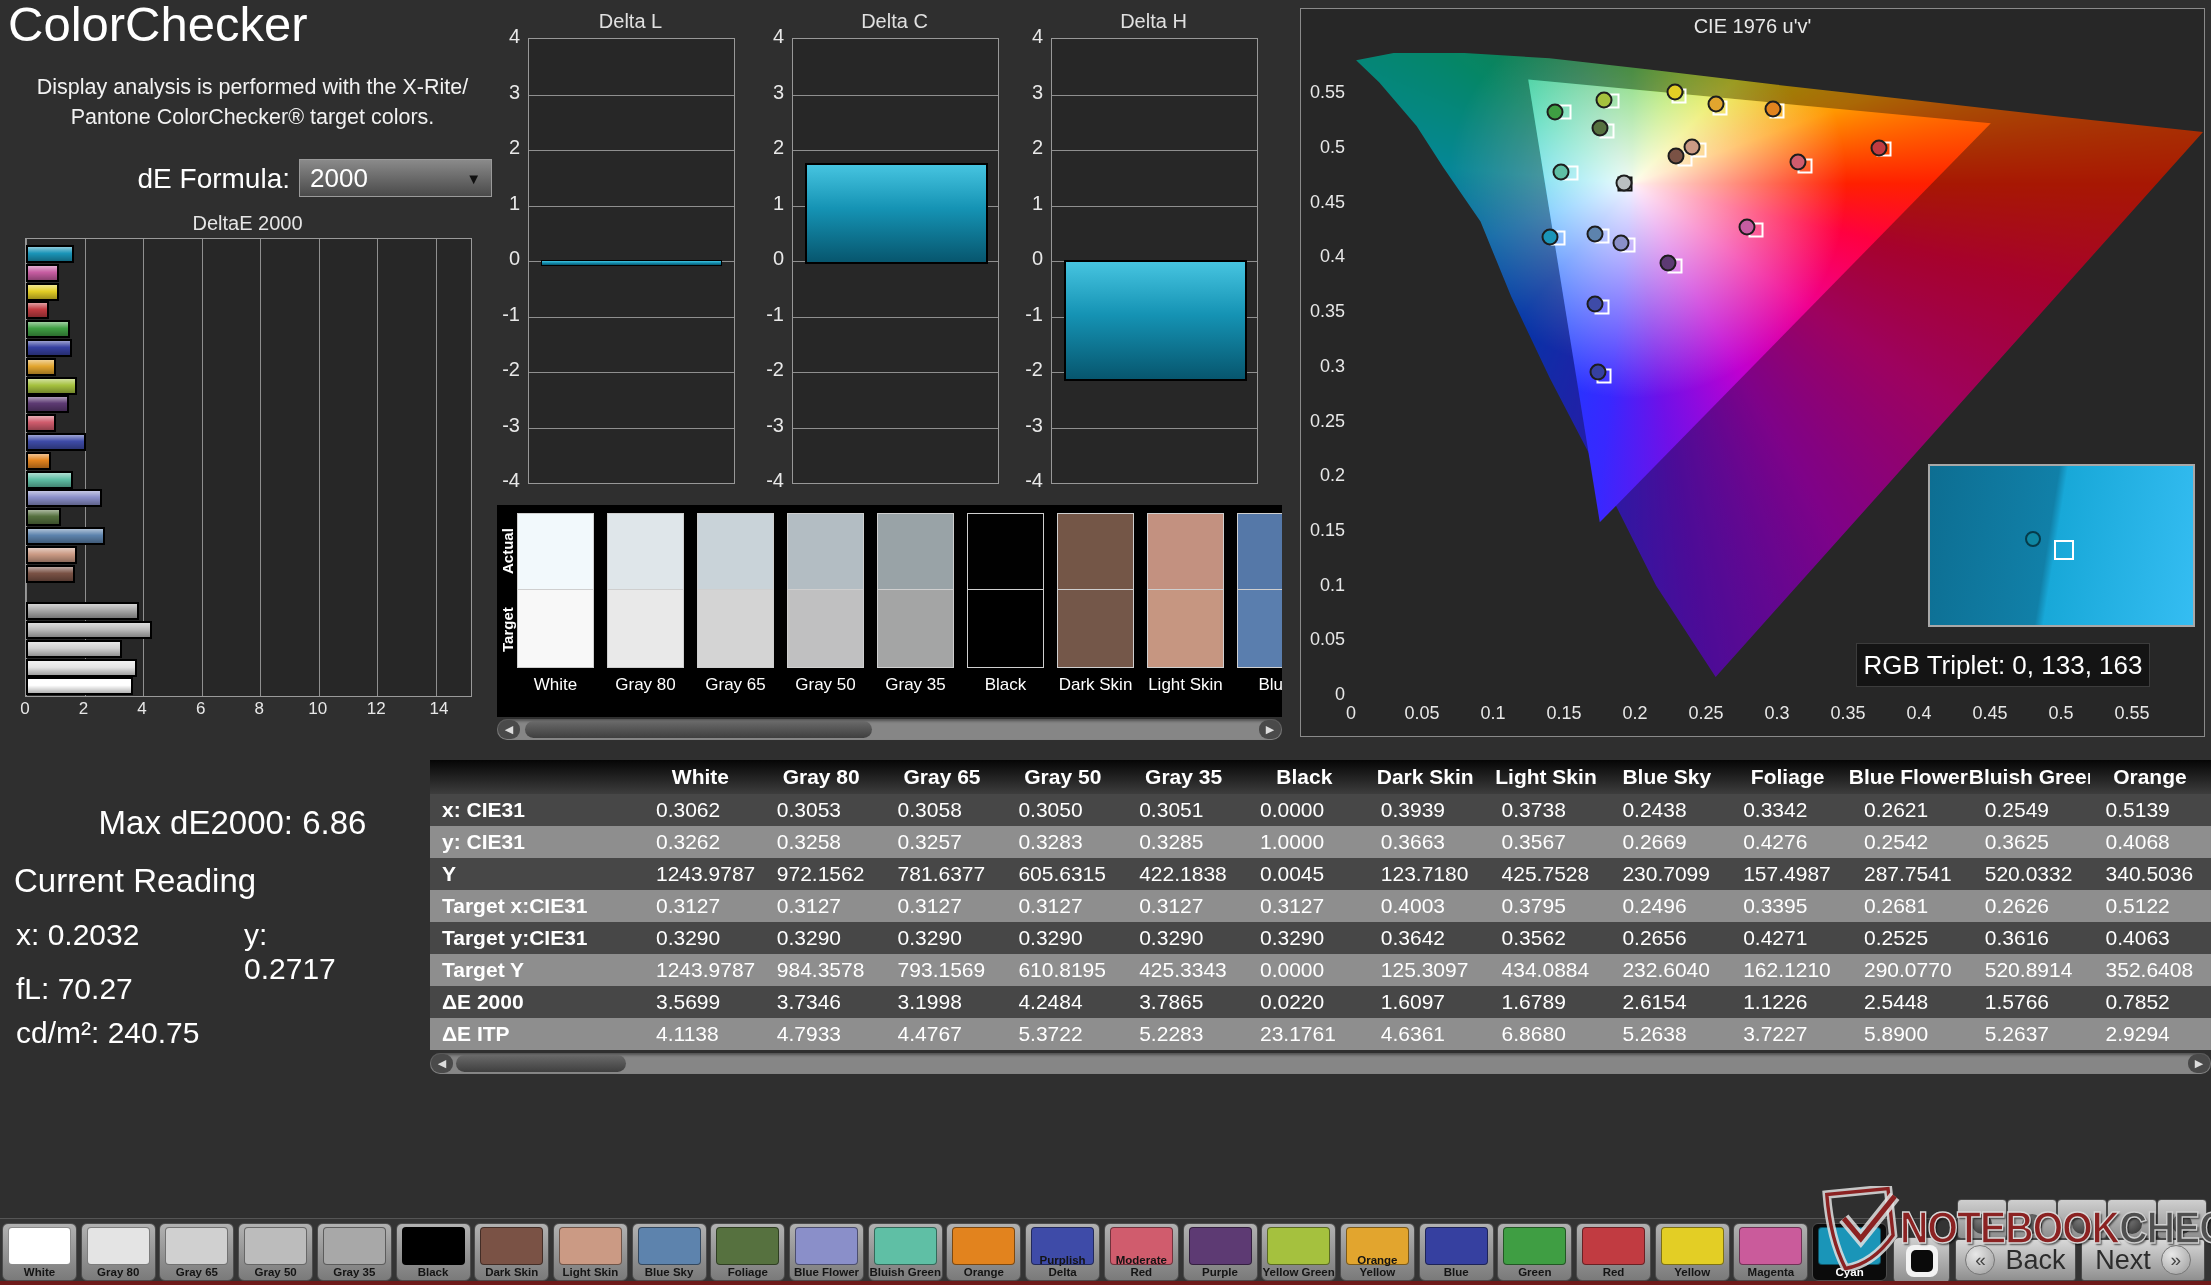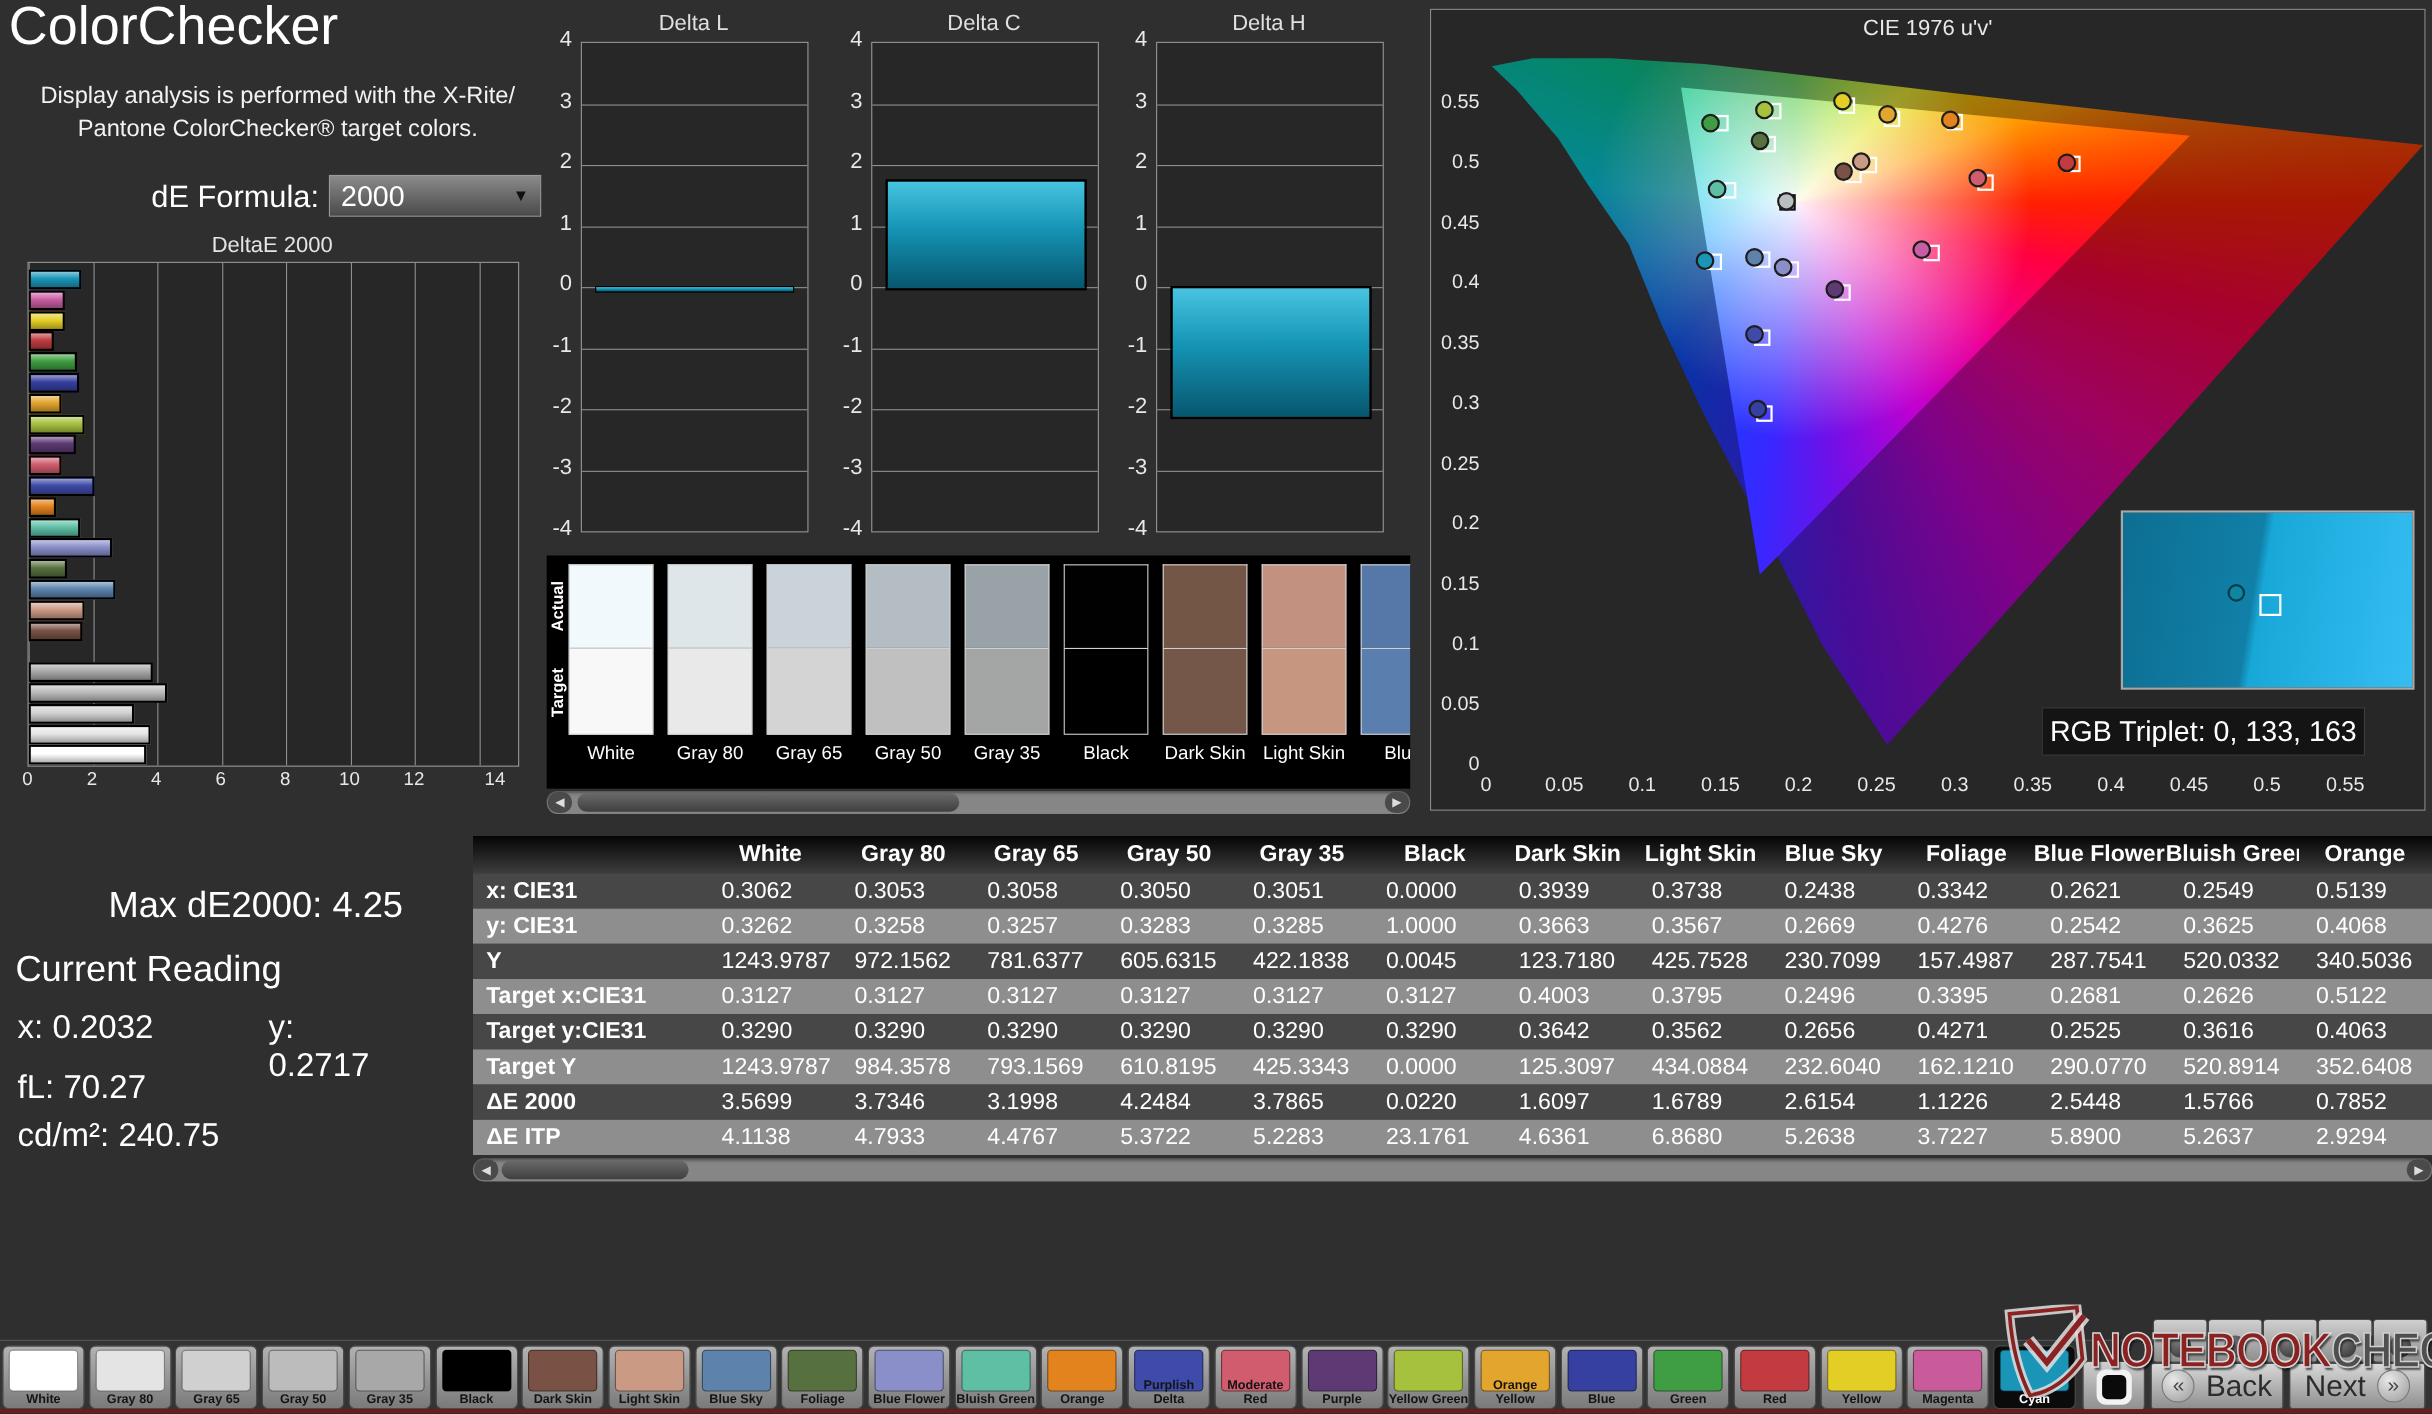--- a/index.html
+++ b/index.html
@@ -165,24 +165,24 @@
       <div class="hbar" style="top: 438.4px; width: 102.516px; background-color: rgb(255, 255, 255);"></div>
     </div>
   <div class="abs" id="deltae-axis">
       <span style="left: 0px;">0</span>
       <span style="left: 58.5526px;">2</span>
       <span style="left: 117.105px;">4</span>
       <span style="left: 175.658px;">6</span>
       <span style="left: 234.211px;">8</span>
       <span style="left: 292.763px;">10</span>
       <span style="left: 351.316px;">12</span>
-      <span style="left: 425px;">14</span>
+      <span style="left: 414px;">14</span>
     </div>
 
-  <div class="abs stat" id="stat-max">Max dE2000: 4.25</div>
+  <div class="abs stat" id="stat-max">Max dE2000: 6.86</div>
   <div class="abs stat" id="stat-cur">Current Reading</div>
   <div class="abs stat" id="stat-xy">
     <span>x: 0.2032</span>
     <span class="ylab2">y: 0.2717</span>
   </div>
   <div class="abs stat" id="stat-fl">fL: 70.27</div>
   <div class="abs stat" id="stat-cd">cd/m²: 240.75</div>
 
   <div class="abs" id="delta-charts">
       <div class="dtitle" style="left: 528px;">Delta L</div>

